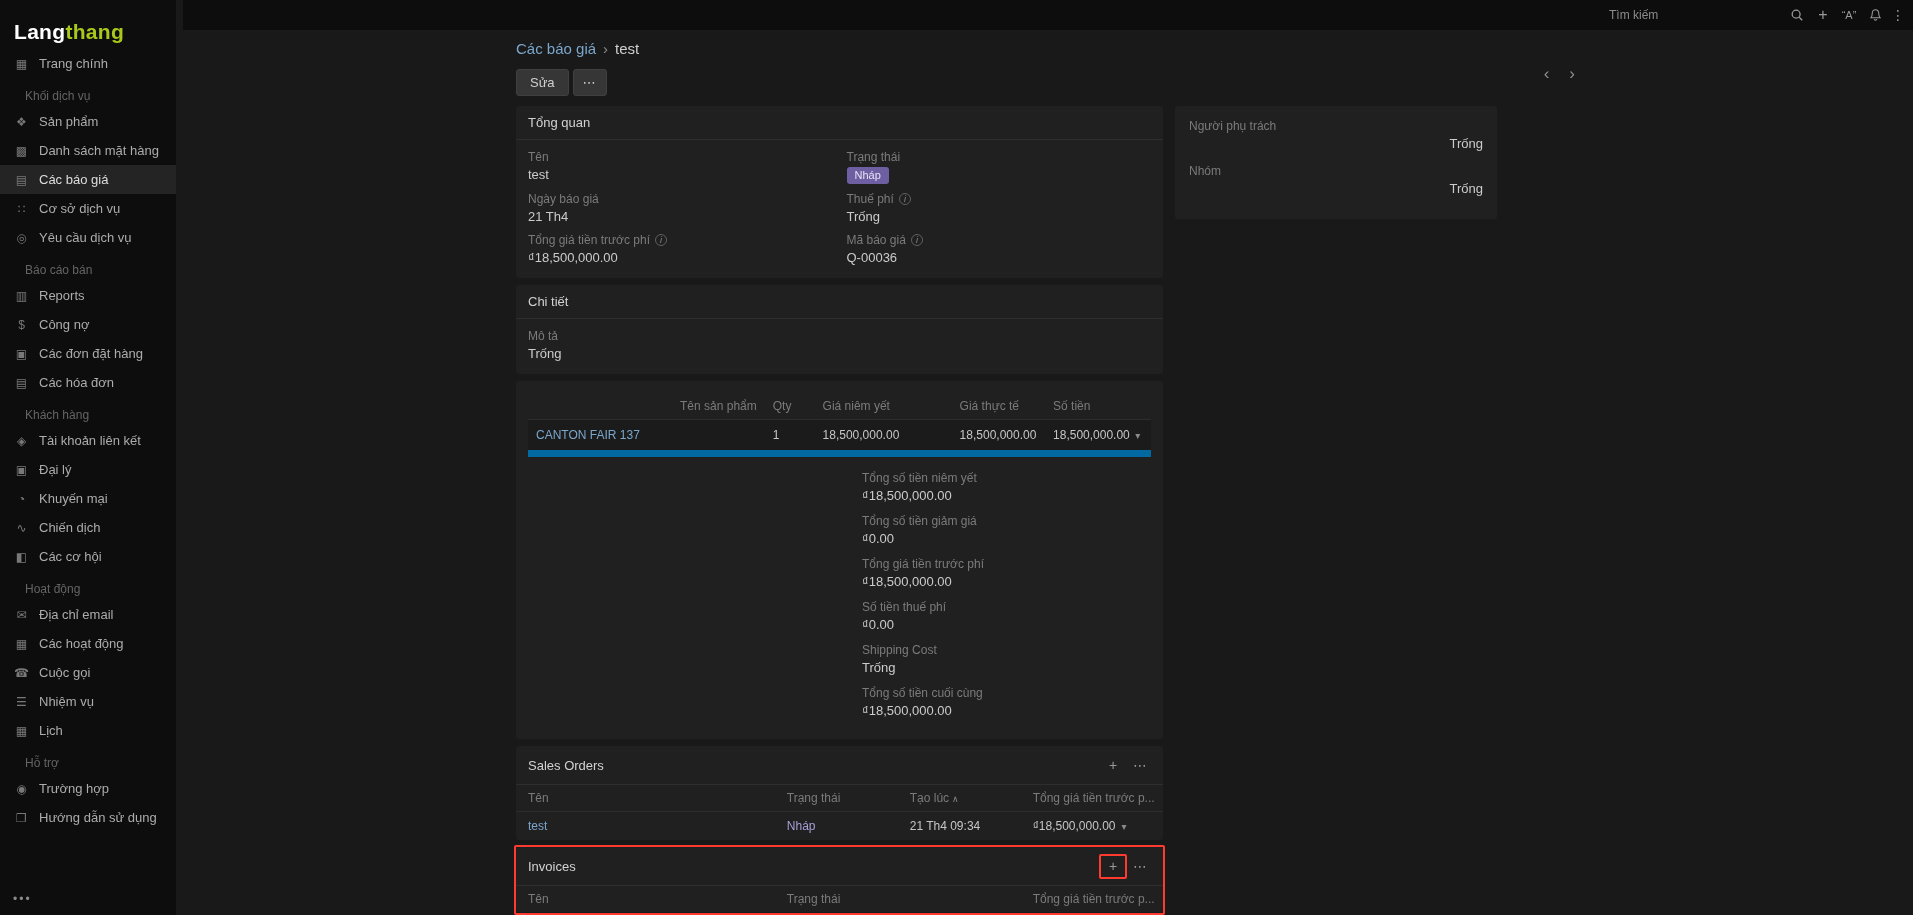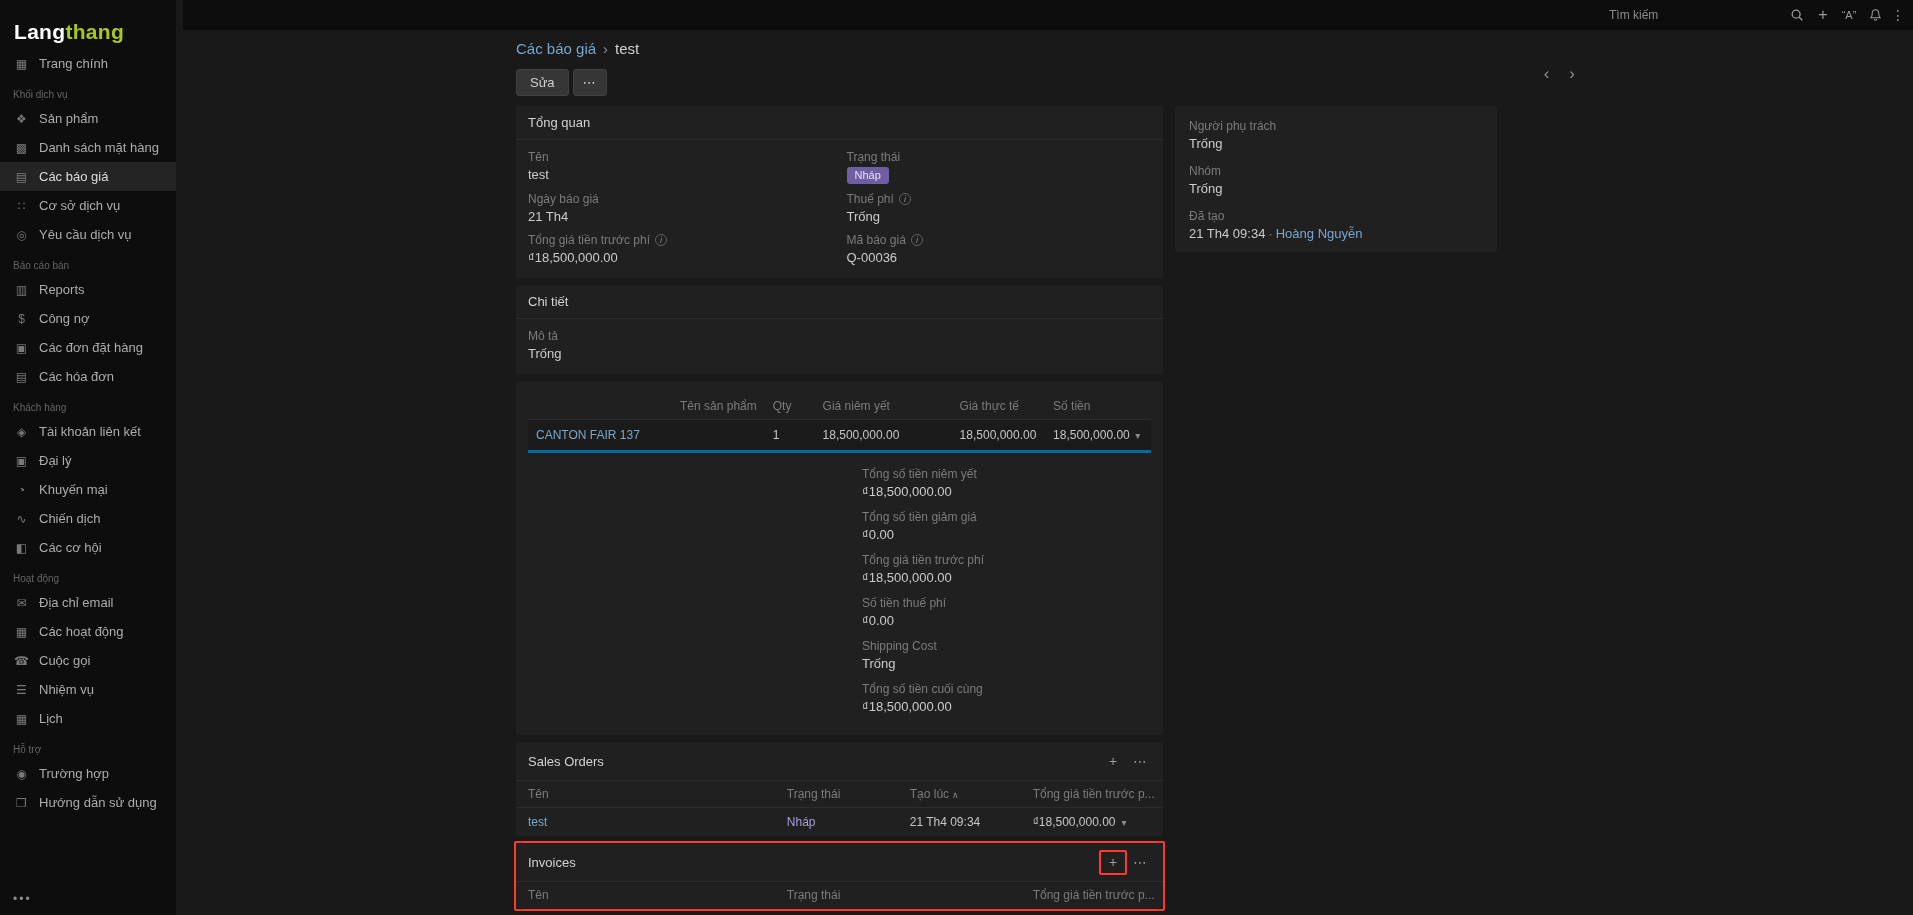--- a/index.html
+++ b/index.html
@@ -8,21 +8,21 @@
   a{text-decoration:none;}
   .link{color:var(--accent-link,#7aa6cc);cursor:pointer;}
 
   
   .sidebar{position:fixed;left:0;top:0;bottom:0;width:176px;background:#0d0d0d;z-index:6;}
   .logo{padding:20px 14px 5px;font-size:21px;font-weight:bold;color:#fff;letter-spacing:.3px;cursor:pointer;}
   .logo .accent{color:var(--logo-accent,#a8c81c);}
   .nav-item{display:flex;align-items:center;gap:9px;height:29px;padding:0 13px;color:#acacac;font-size:13px;cursor:pointer;white-space:nowrap;}
   .nav-item.active{background:#242424;color:#dedede;}
   .nav-icon{width:17px;text-align:center;color:#787878;font-size:12px;flex:none;}
-  .nav-section{padding:11px 13px 4px;color:#646464;font-size:10px;white-space:nowrap;}
+  .nav-section{padding:11px 25px 4px;color:#646464;font-size:12px;white-space:nowrap;}
   .sidebar-more{position:absolute;bottom:9px;left:13px;color:#8a8a8a;letter-spacing:2px;font-size:12px;cursor:pointer;}
 
   
   .topbar{position:fixed;left:183px;right:0;top:0;height:30px;background:#0d0d0d;display:flex;align-items:center;justify-content:flex-end;padding-right:5px;z-index:5;}
   .search-input{background:transparent;border:none;outline:none;color:#bbb;font-size:12px;width:175px;font-family:inherit;}
   .search-input::placeholder{color:#8b8b8b;}
   .tb-icons{display:flex;align-items:center;}
   .tb-icon{width:26px;height:30px;display:flex;align-items:center;justify-content:center;color:#9a9a9a;font-size:13px;cursor:pointer;}
   .tb-icon.plus{font-size:16px;}
   .tb-icon.kebab{font-size:14px;width:20px;}
@@ -54,36 +54,36 @@
   .flabel{font-size:12px;color:#7b7b7b;margin-bottom:2px;display:flex;align-items:center;gap:5px;line-height:14px;}
   .fvalue{font-size:13px;color:#cbcbcb;line-height:17px;}
   .badge{display:inline-block;background:var(--status-badge-bg,#6e5fa3);color:#e7e2f6;font-size:11px;padding:2px 8px;border-radius:3px;line-height:13px;}
   .info-i{width:12px;height:12px;border:1px solid #5f5f5f;border-radius:50%;color:#8a8a8a;font-size:9px;line-height:10px;text-align:center;flex:none;font-style:italic;}
 
   
   table{border-collapse:collapse;width:100%;}
   .items-table{font-size:12px;table-layout:fixed;margin-top:2px;}
   .items-table th{font-weight:normal;color:#7b7b7b;padding:6px 8px;text-align:right;}
   .items-table th.r,.items-table td.r{text-align:left;}
-  .items-table td{padding:8px;background:#1b1b1b;border-top:1px solid #2d2d2d;border-bottom:3px solid #0369a1;color:#c6c6c6;}
+  .items-table td{padding:8px;background:#1b1b1b;border-top:1px solid #2d2d2d;border-bottom:7px solid #0369a1;color:#c6c6c6;}
   .items-table .caret-cell{width:18px;color:#8a8a8a;cursor:pointer;padding:8px 3px;font-size:10px;}
   .qty{color:var(--accent-link,#7aa6cc);}
   .items-summary{margin-top:14px;margin-left:314px;padding-bottom:6px;}
   .items-summary .field{margin-bottom:10px;margin-left:20px;}
 
   .rel-table{font-size:12px;table-layout:fixed;}
   .rel-table th{font-weight:normal;color:#7b7b7b;padding:6px 12px;text-align:left;white-space:nowrap;overflow:hidden;}
   .rel-table td{padding:7px 12px;border-top:1px solid #2d2d2d;color:#c6c6c6;white-space:nowrap;}
   .rel-table th.amount,.rel-table td.amount{}
   .status-text{color:var(--status-text,#a79fd6);}
   .sort-caret{font-size:9px;color:#8a8a8a;margin-left:3px;}
   .row-caret{color:#8a8a8a;margin-left:6px;cursor:pointer;font-size:10px;}
 
   .side-panel .panel-body{padding:13px 14px 10px;}
-  .side-panel .field{margin-bottom:12px;}
+  .side-panel .field{margin-bottom:12px;text-align:right;}
   .dot{color:#8a8a8a;margin:0 3px;}
 
   
   .ann{position:absolute;border:2px solid var(--annotation,#ff3b30);pointer-events:none;z-index:3;border-radius:2px;}
   .ann-panel{inset:-2px -2px -3px -2px;}
   .ann-plus{inset:-1px -3px -2px -3px;}
 </style>
 </head>
 <body>
 
@@ -419,24 +419,18 @@
         <section class="panel side-panel">
           <div class="panel-body">
             <div class="field">
               <div class="flabel">Người phụ trách</div>
               <div class="fvalue">Trống</div>
             </div>
             <div class="field">
               <div class="flabel">Nhóm</div>
               <div class="fvalue">Trống</div>
             </div>
-            <div class="field" style="margin-bottom:0">
-              <div class="flabel">Đã tạo</div>
-              <div class="fvalue">
-                <span>21 Th4 09:34</span><span class="dot">·</span><a class="link">Hoàng Nguyễn</a>
-              </div>
-            </div>
           </div>
         </section>
       </div>
     </div>
   </div>
 </div>
 
 </body></html>

